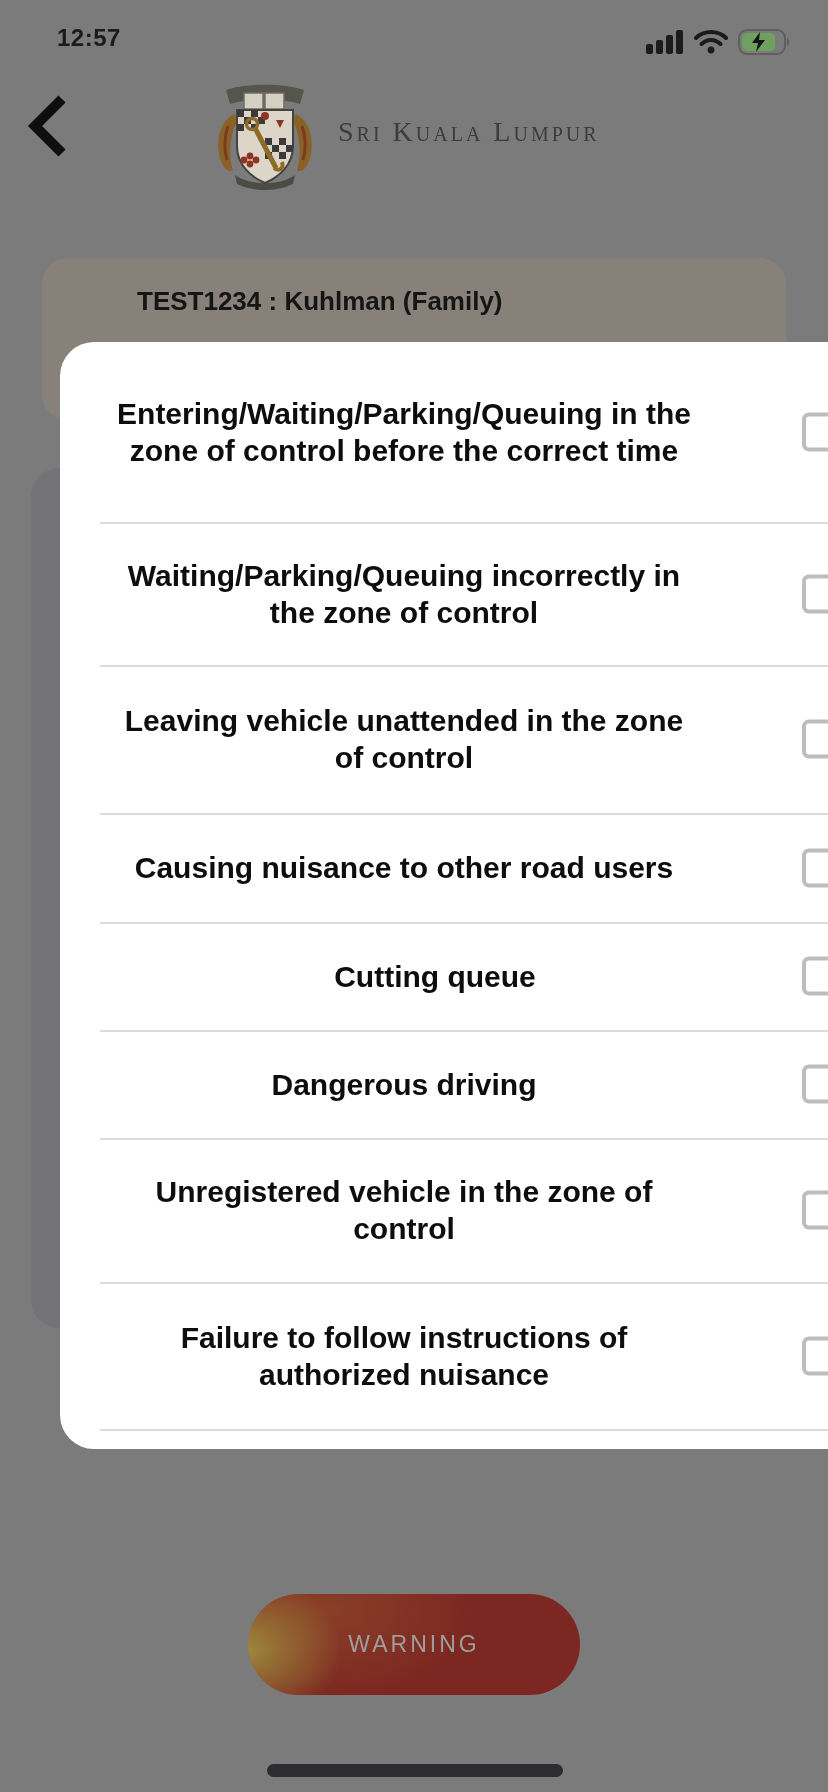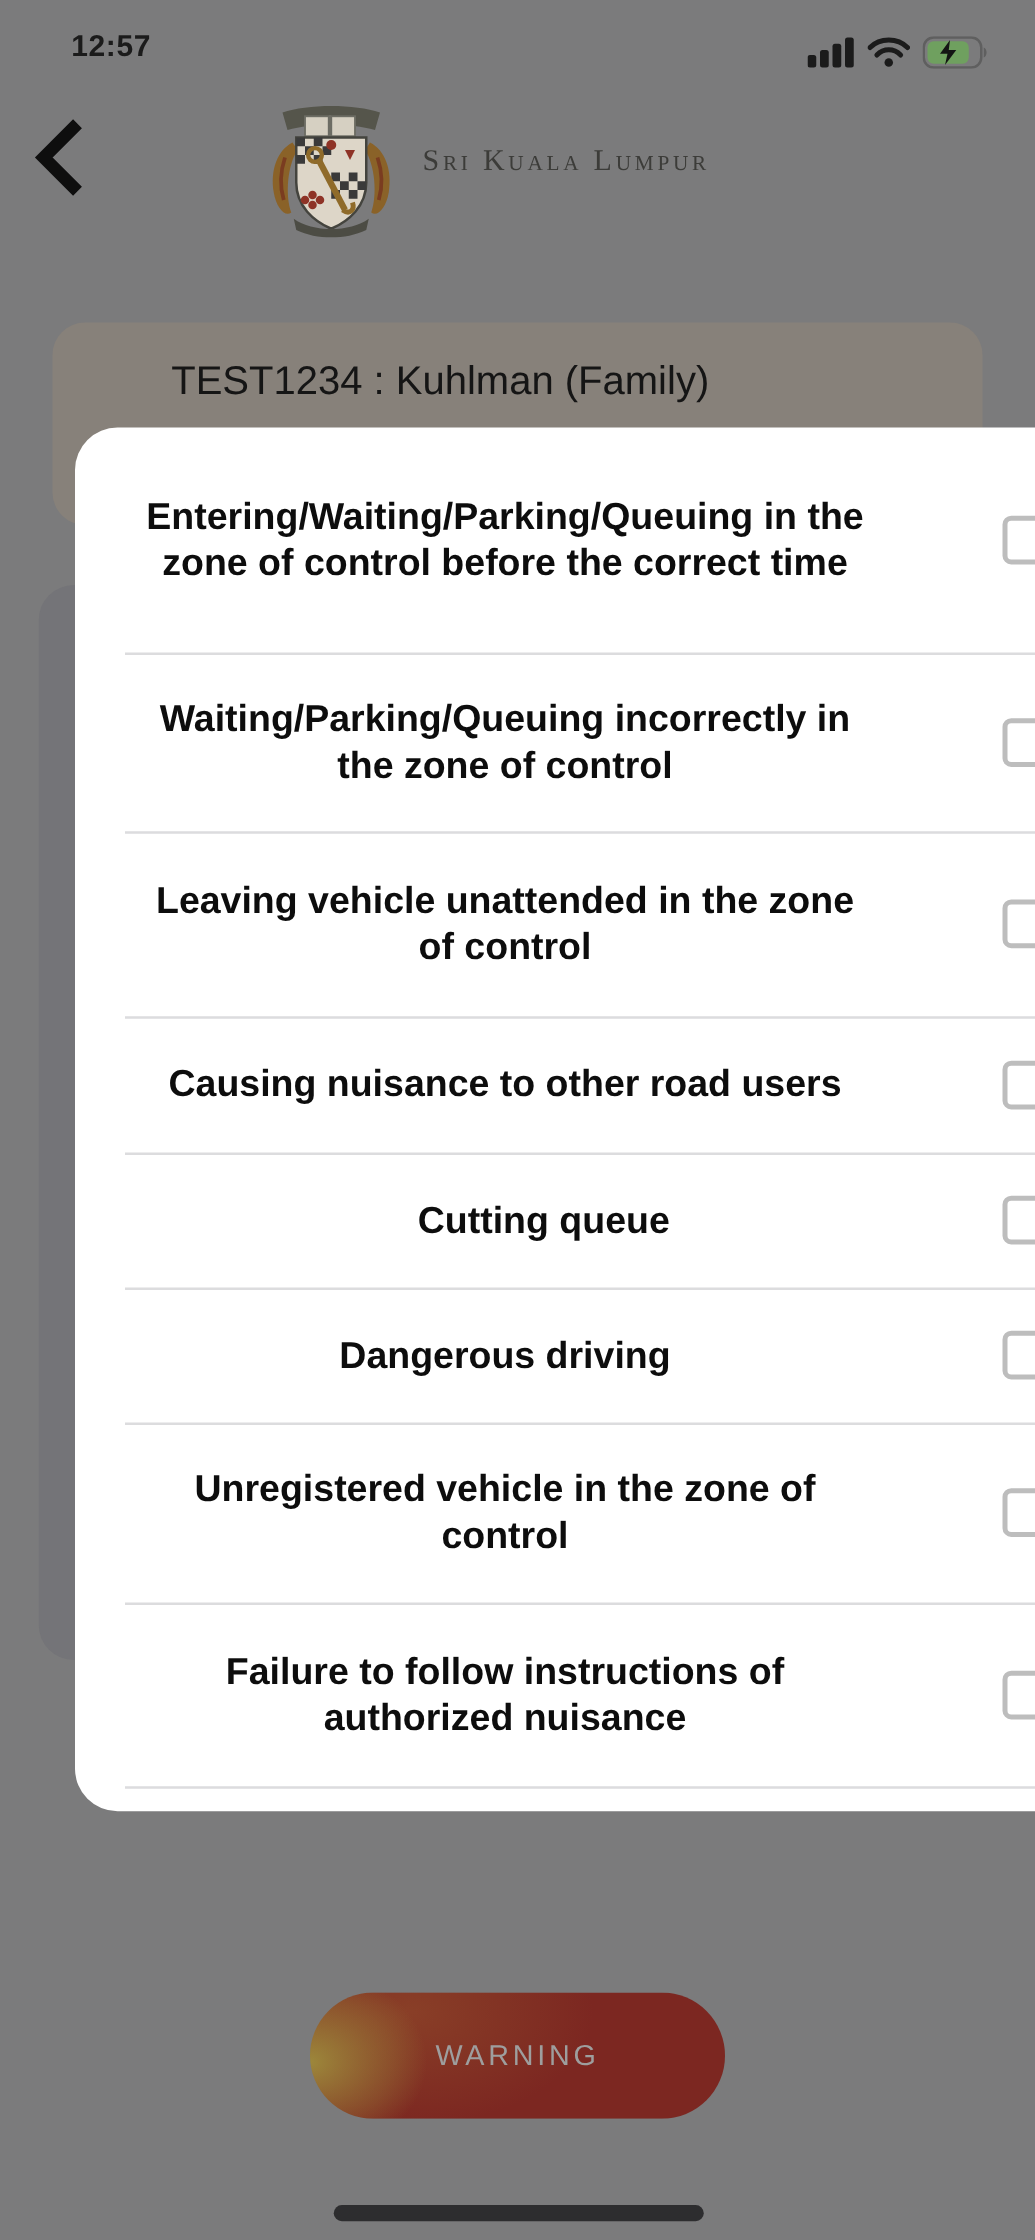--- a/index.html
+++ b/index.html
@@ -15,29 +15,29 @@
   }
   .status-icons{
     position:absolute;right:36px;top:29px;display:flex;gap:10px;align-items:center;
   }
   
   .back-chevron{position:absolute;left:26px;top:94px;width:44px;height:64px;cursor:pointer;}
   .crest{position:absolute;left:204px;top:80px;width:122px;height:110px;}
   .school-title{
     position:absolute;left:338px;top:116px;
     font-family:"Liberation Serif",serif;font-variant:small-caps;
-    font-size:24px;color:#3c3c39;letter-spacing:3px;white-space:nowrap;
+    font-size:28px;color:#3c3c39;letter-spacing:3px;white-space:nowrap;
   }
   
   .plate-card{
     position:absolute;left:42px;top:258px;width:744px;height:162px;
     border-radius:26px;background:#87817a;
   }
   .plate-card .plate-text{
-    padding:28px 0 0 95px;font-size:32px;font-weight:normal;color:#151515;
+    padding:28px 0 0 95px;font-size:26px;font-weight:bold;color:#151515;
   }
   .back-card{
     position:absolute;left:31px;top:468px;width:766px;height:860px;
     border-radius:28px;background:#747478;
   }
   
   .modal{
     position:absolute;left:60px;top:342px;width:812px;height:1107px;
     border-radius:34px;background:#ffffff;z-index:5;overflow:hidden;
   }

